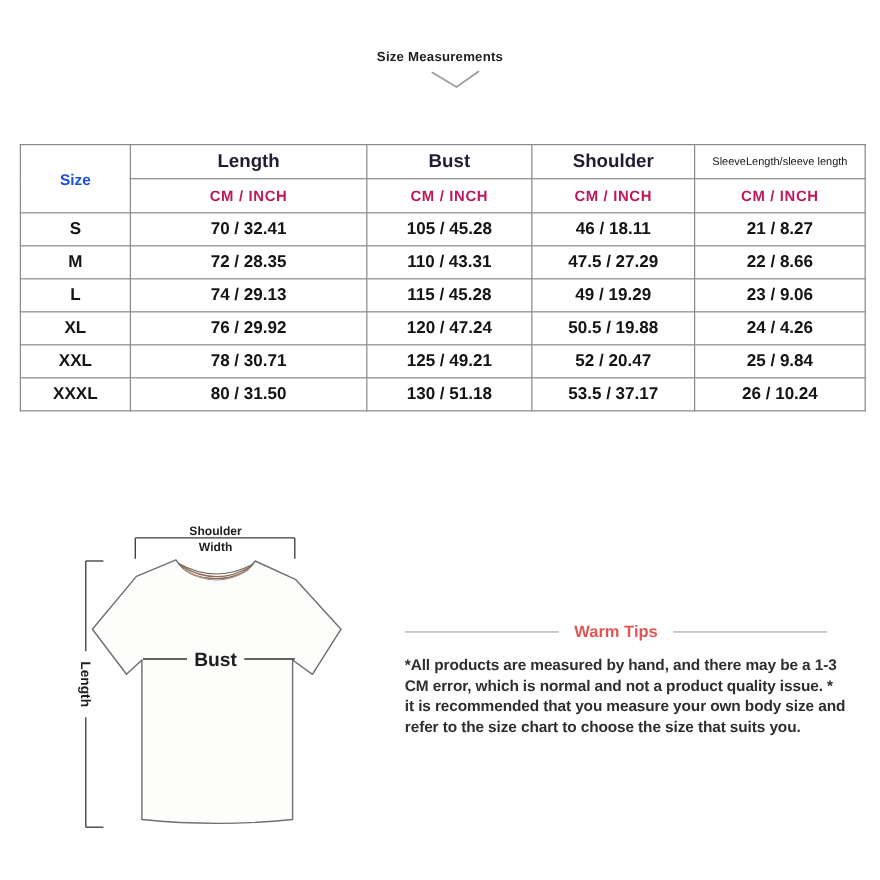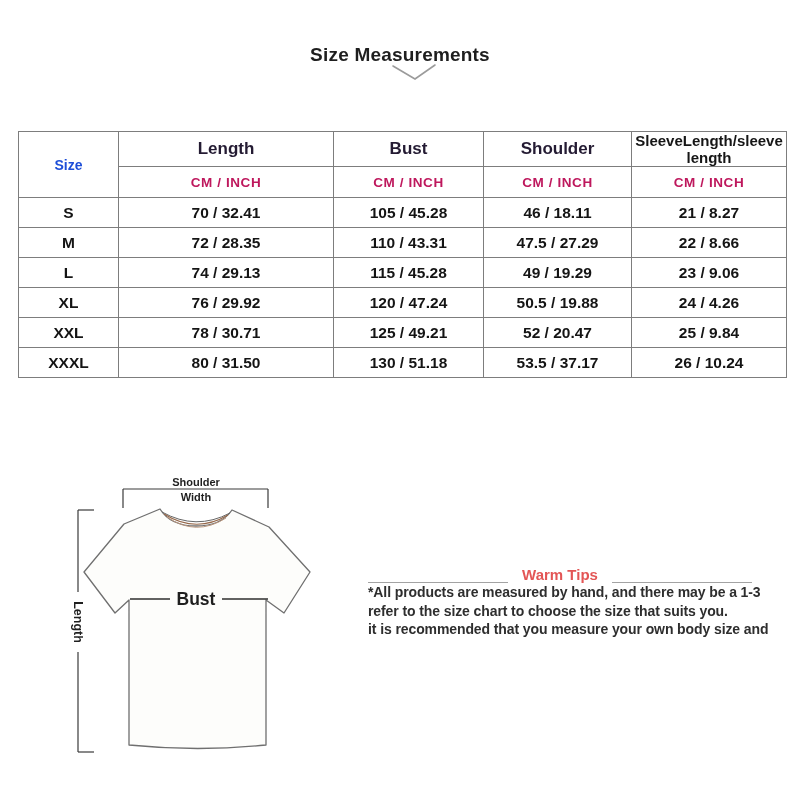--- a/index.html
+++ b/index.html
@@ -3,46 +3,46 @@
 <meta charset="utf-8">
 <style>
   html,body{margin:0;padding:0;}
   body{
     width:800px;height:800px;position:relative;background:#ffffff;
     font-family:"Liberation Sans", sans-serif;color:#1a1a1a;overflow:hidden;
   }
   
   .page-title{
     position:absolute;top:44px;left:0;width:800px;text-align:center;
-    font-size:19px;font-weight:700;color:#1e1e1e;letter-spacing:.2px;
+    font-size:12px;font-weight:700;color:#1e1e1e;letter-spacing:.2px;
   }
   .title-chevron{position:absolute;left:388px;top:60px;}
   
   table.size-table{
     position:absolute;left:18px;top:131px;width:768px;
     border-collapse:collapse;table-layout:fixed;background:#fff;
   }
   table.size-table th, table.size-table td{
     border:1px solid #7d7d7d;text-align:center;vertical-align:middle;padding:0;
   }
   .th-main{font-size:17px;font-weight:700;color:#241b33;}
   .th-size{font-size:14px;font-weight:700;color:#1d4ed8;}
-  .th-sleeve{font-size:15px;font-weight:700;color:#161616;}
+  .th-sleeve{font-size:10px;font-weight:400;color:#161616;}
   .th-unit{font-size:13.5px;font-weight:700;color:#be185d;letter-spacing:.6px;height:30px;}
   tr.hdr-row1 th{height:30px;}
   tbody th, tbody td{height:29px;font-size:15.5px;font-weight:700;color:#141414;}
   
   .diagram-svg{position:absolute;left:50px;top:458px;}
   .diagram-svg text{font-family:"Liberation Sans", sans-serif;fill:#1f1f1f;}
   
   .warm-tips{position:absolute;left:368px;top:566px;width:426px;}
-  .warm-tips-titlerow{display:flex;align-items:flex-end;width:384px;}
+  .warm-tips-titlerow{display:flex;align-items:center;width:384px;}
   .warm-tips-line{flex:1;height:1px;background:#a3a3a3;}
   .warm-tips-title{font-size:15px;font-weight:700;color:#e35555;padding:0 14px;white-space:nowrap;}
-  .warm-tips-body{margin-top:0;}
+  .warm-tips-body{margin-top:12px;}
   .warm-tips-body .tip-line{
     font-size:14px;font-weight:700;color:#2e2e2e;line-height:18.7px;
     white-space:nowrap;letter-spacing:-0.1px;
   }
 </style>
 </head>
 <body>
 
 <div class="page-title">Size Measurements</div>
 <svg class="title-chevron" width="52" height="24" viewBox="0 0 52 24">
@@ -149,16 +149,17 @@
 </svg>
 
 <div class="warm-tips">
   <div class="warm-tips-titlerow">
     <div class="warm-tips-line"></div>
     <span class="warm-tips-title">Warm Tips</span>
     <div class="warm-tips-line"></div>
   </div>
   <div class="warm-tips-body">
     <div class="tip-line">*All products are measured by hand, and there may be a 1-3</div>
+    <div class="tip-line">CM error, which is normal and not a product quality issue. *</div>
+    <div class="tip-line">it is recommended that you measure your own body size and</div>
     <div class="tip-line">refer to the size chart to choose the size that suits you.</div>
-    <div class="tip-line">it is recommended that you measure your own body size and</div>
   </div>
 </div>
 
 </body></html>

